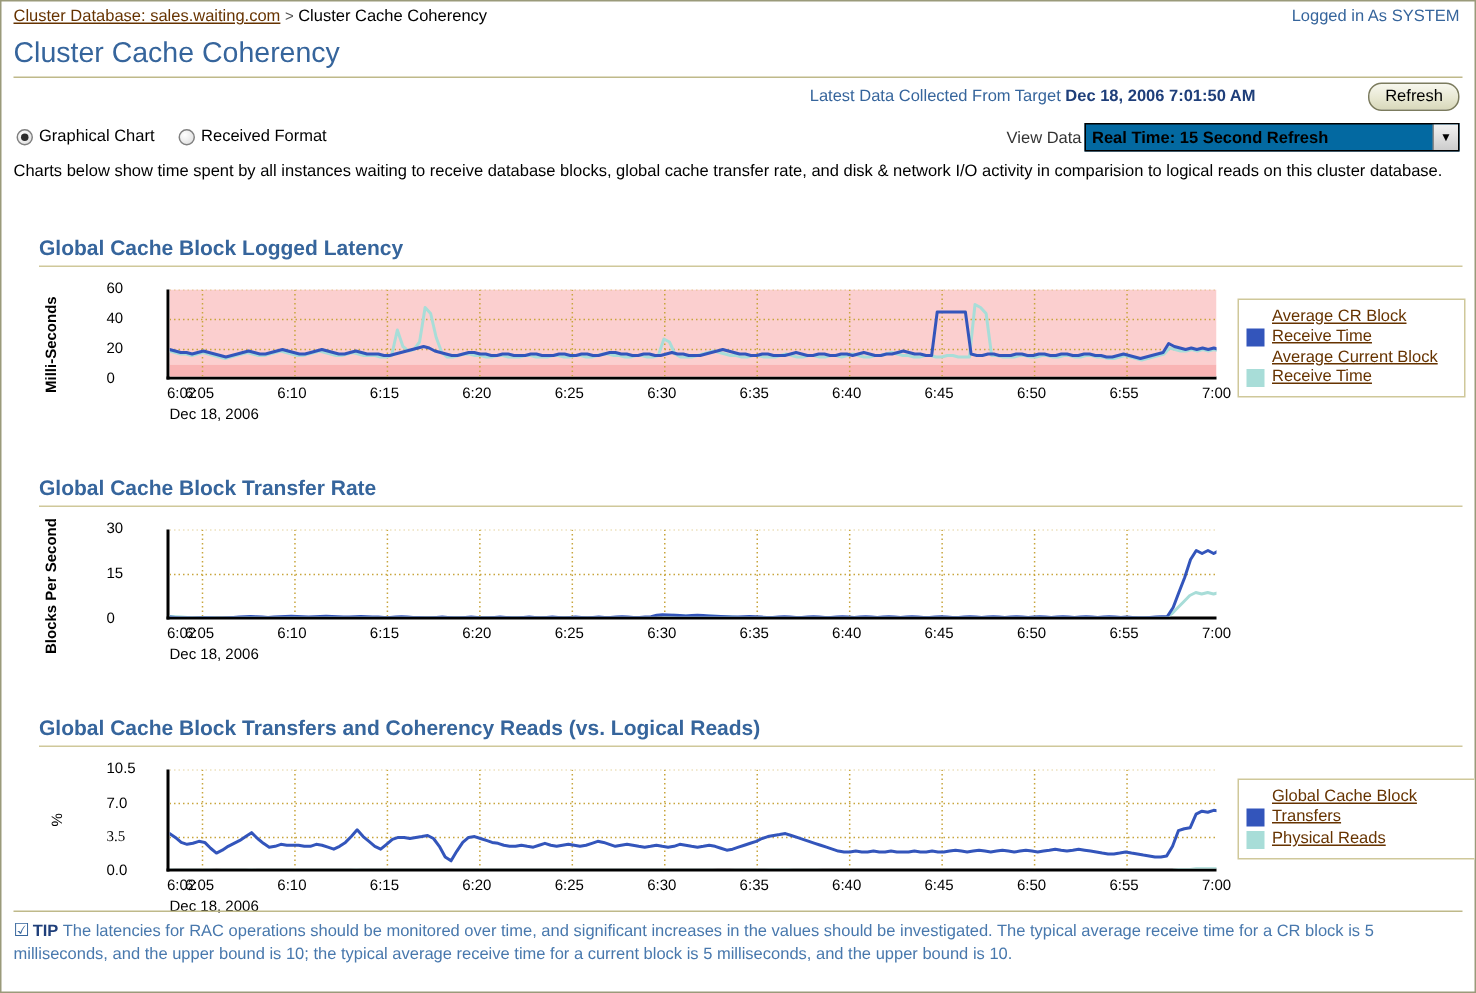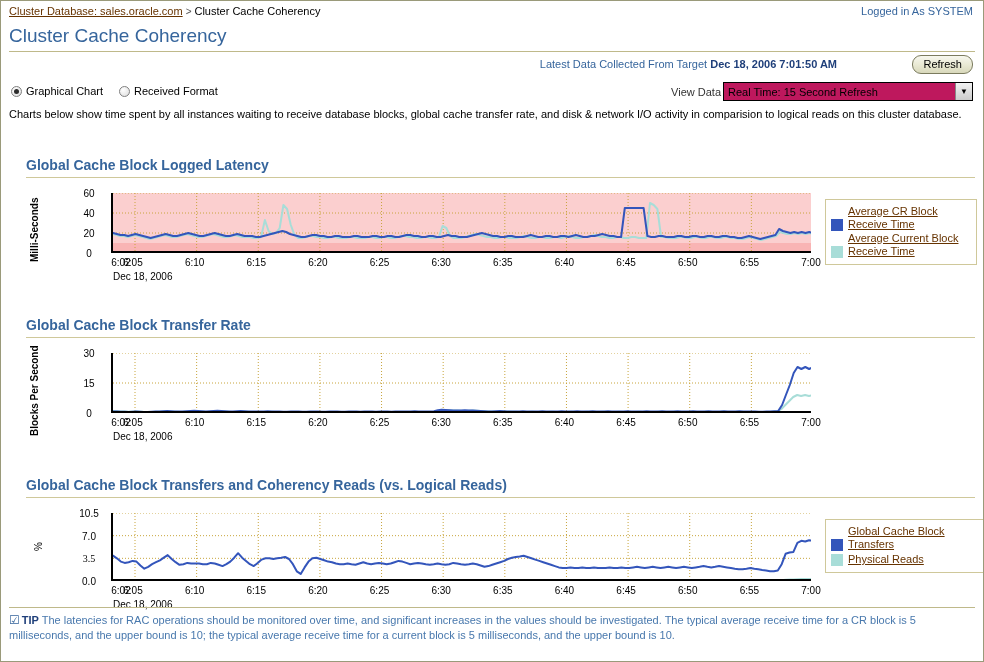--- a/index.html
+++ b/index.html
@@ -70,24 +70,25 @@
   }
   .viewdata-label {
     position: absolute; right: 262px; top: 85px;
     font-size: 11px; color: #333;
     white-space: nowrap;
   }
   .viewdata-select {
     position: absolute; right: 10px; top: 81px;
     width: 250px; height: 19px;
     border: 1px solid #000;
-    background: #be185d;
+    background: #0369a1;
     font-size: 11px;
     display: flex; align-items: center;
     cursor: pointer;
+    font-weight: bold;
   }
   .viewdata-select .val {
     flex: 1; padding-left: 4px; color: #000; white-space: nowrap;
     overflow: hidden;
   }
   .viewdata-select .arrow {
     width: 17px; height: 17px;
     background: linear-gradient(to bottom,#f2f2f2,#cccccc);
     border-left: 1px solid #888;
     display: flex; align-items: center; justify-content: center;
@@ -145,21 +146,21 @@
     position: absolute;
     background: #ffffff;
     border-left: 2px solid #000;
     border-bottom: 2px solid #000;
   }
   .plot-inner { position: absolute; inset: 0; overflow: hidden; }
   .yticklabels { position: absolute; }
   .ytick {
     position: absolute; right: 0;
     font-size: 10px; color: #000;
-    text-align: center; white-space: nowrap;
+    text-align: left; white-space: nowrap;
     transform: translateY(-50%);
   }
   .xticklabels { position: absolute; }
   .xtick {
     position: absolute; top: 0;
     font-size: 10px; color: #000;
     white-space: nowrap;
     transform: translateX(-50%);
   }
   .xdate {
@@ -199,21 +200,21 @@
   .tip-word { font-weight: bold; color: #1f3f7a; }
   .tip-body { color: #4878ad; margin-top: 28px; }
 </style>
 </head>
 <body>
 
 <div id="page">
 
   <div class="breadcrumb-row">
     <div class="breadcrumb">
-      <a href="#">Cluster Database: sales.oracle.com</a><span class="bc-sep">&gt;</span><span class="bc-current">Cluster Cache Coherency</span>
+      <a href="#">Cluster Database: sales.waiting.com</a><span class="bc-sep">&gt;</span><span class="bc-current">Cluster Cache Coherency</span>
     </div>
     <div class="logged-in">Logged in As SYSTEM</div>
   </div>
 
   <div class="page-title">Cluster Cache Coherency</div>
   <div class="title-rule"></div>
 
   <div class="latest-data">
     <span>Latest Data Collected From Target</span>
     <b>Dec 18, 2006 7:01:50 AM</b>

